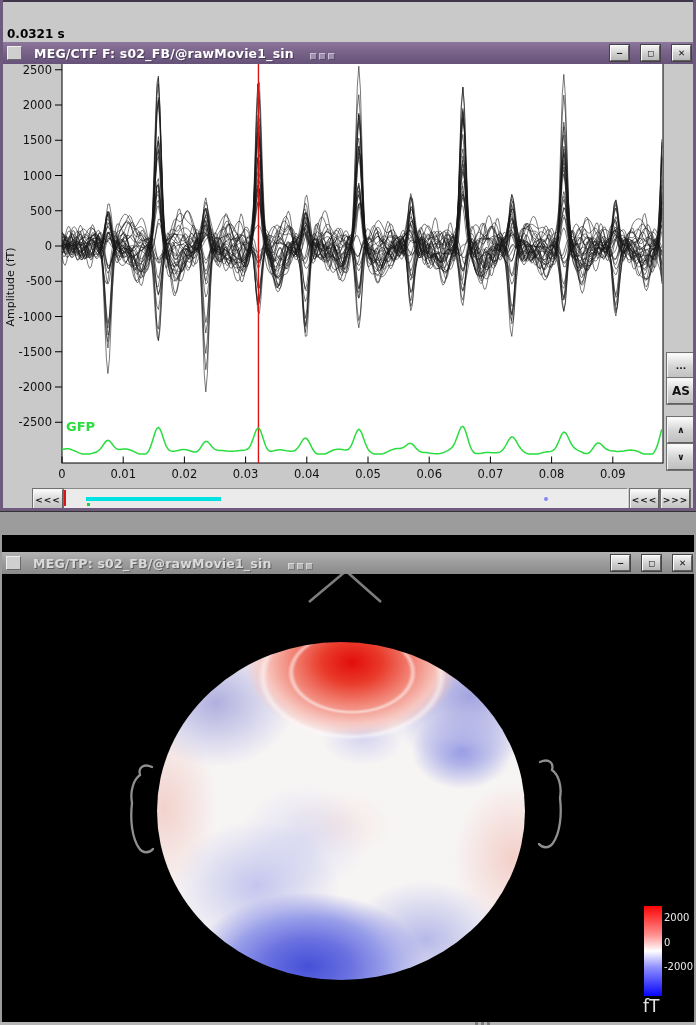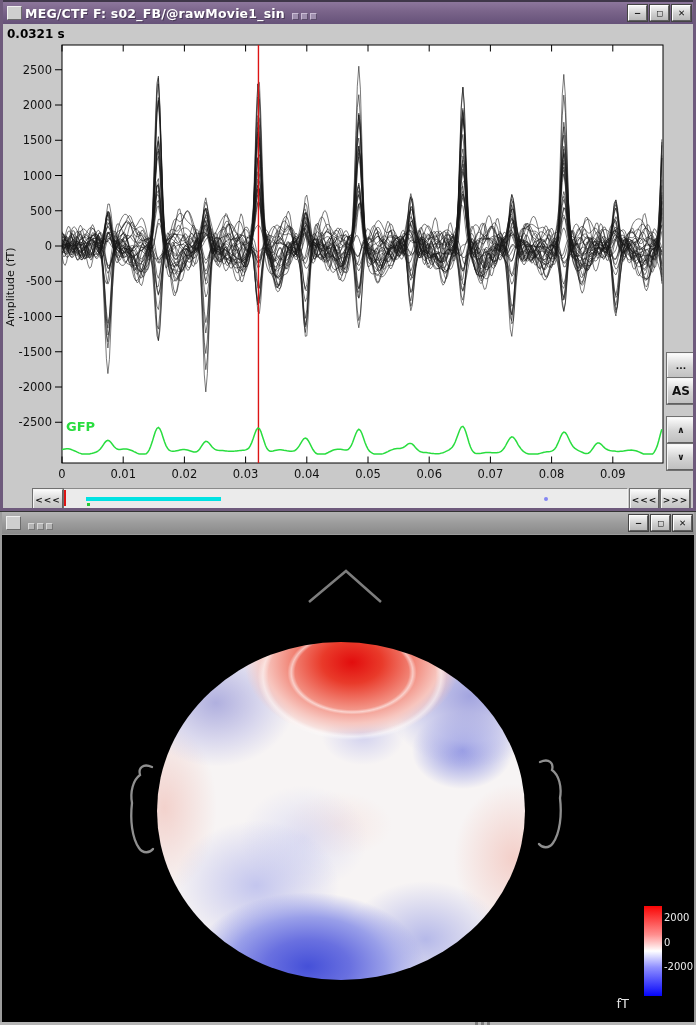--- a/index.html
+++ b/index.html
@@ -1,22 +1,22 @@
 <!DOCTYPE html>
 <html style="--active-titlebar: #796389; --inactive-titlebar: #9c9c9c; --window-bg: #c9c9c9; --cursor-red: #dd1414; --gfp-green: #29dd3f; --selection-cyan: #00e2e2; --colorbar-max: #fa0505; --colorbar-min: #0505fa; --trace-black: #161616;"><head>
 <meta charset="utf-8">
 <style>
   html,body{margin:0;padding:0;background:#555;}
   .screen{position:relative;width:696px;height:1025px;background:#000;overflow:hidden;
           font-family:"DejaVu Sans","Liberation Sans",sans-serif;}
   .win{position:absolute;left:0;width:696px;}
   
   .edge{position:absolute;z-index:6;}
-  .tb{position:absolute;z-index:7;display:flex;align-items:center;gap:3px;
-      height:22px;padding:0 2px 0 4px;}
+  .tb{position:absolute;z-index:7;display:flex;align-items:center;gap:12px;
+      height:22px;padding:0 2px 0 4px;margin-top:40px;}
   .tb-active{background:linear-gradient(180deg,#8d779c 0%,var(--active-titlebar,#796389) 45%,#665279 100%);}
   .tb-inactive{background:linear-gradient(180deg,#b2b2b2 0%,var(--inactive-titlebar,#9c9c9c) 50%,#8a8a8a 100%);}
   .tb-icon{width:13px;height:12px;background:#cfcfcf;border:1px solid #efefef;
            border-right-color:#6b6b6b;border-bottom-color:#6b6b6b;flex:0 0 auto;}
   .tb-title{font-weight:bold;font-size:12.5px;letter-spacing:.2px;white-space:nowrap;
             text-shadow:1px 1px 0 rgba(40,30,50,.55);}
   .tb-active .tb-title{color:#ffffff;}
   .tb-inactive .tb-title{color:#dadada;text-shadow:1px 1px 0 rgba(60,60,60,.6);}
   .tb-grip{display:flex;gap:2px;margin-left:4px;margin-top:6px;flex:1 1 auto;}
   .tb-grip i{width:5px;height:5px;background:#9f8fae;border:1px solid #c9bcd4;
@@ -57,22 +57,22 @@
   .w2-body{position:absolute;left:2px;right:2px;top:24px;height:487px;background:#000;z-index:1;}
   .win2 .tb{left:2px;right:2px;top:1px;}
   #topo-svg{position:absolute;left:0;top:25px;z-index:4;pointer-events:none;}
   .head-map{position:absolute;z-index:2;left:157px;top:131px;width:368px;height:338px;
             border-radius:50%;background-color:#f7f4f4;}
   .cbar{position:absolute;z-index:3;left:644px;top:395px;width:18px;height:90px;
         background:linear-gradient(180deg,var(--colorbar-max,#fa0505) 0%,#ff8f8f 32%,#ffffff 50%,#9090ff 68%,var(--colorbar-min,#0505fa) 100%);}
   .cbar-tick{position:absolute;z-index:3;left:664px;width:32px;color:#ececec;font-size:10px;
              transform:translateY(-50%);text-align:left;}
   .ct-max{top:406px;} .ct-mid{top:431px;} .ct-min{top:455px;}
-  .cbar-unit{position:absolute;z-index:3;left:609px;top:485px;width:20px;text-align:right;
-             color:#e2e2e2;font-size:13px;}
+  .cbar-unit{position:absolute;z-index:3;left:643px;top:485px;width:20px;text-align:left;
+             color:#e2e2e2;font-size:17px;}
   .resize-strip{position:absolute;left:0;right:0;top:511px;height:3px;background:#b5b5b5;z-index:6;}
   .resize-strip i{position:absolute;top:0;width:3px;height:3px;background:#7d7d7d;}
   .resize-strip i:nth-child(1){left:475px;} .resize-strip i:nth-child(2){left:481px;} .resize-strip i:nth-child(3){left:487px;}
 </style>
 </head>
 <body>
 
 <div class="screen">
 
   <section class="win win1">
@@ -216,20 +216,21 @@
     </div>
     <div class="btn3d navbtn nav-back">&lt;&lt;&lt;</div>
     <div class="btn3d navbtn nav-fwd">&gt;&gt;&gt;</div>
   </section>
 
   <section class="win win2">
     <div class="edge" style="left:0;top:0;right:0;height:1px;background:#333;"></div>
 
     <div class="tb tb-inactive">
       <span class="tb-icon"></span>
+      <span class="tb-title">MEG/TP: s02_FB/@rawMovie1_sin</span>
       <span class="tb-grip">
           <i></i>
           <i></i>
           <i></i>
         </span>
       <span class="tb-btn">−</span>
       <span class="tb-btn">◻</span>
       <span class="tb-btn">✕</span>
     </div>
 

